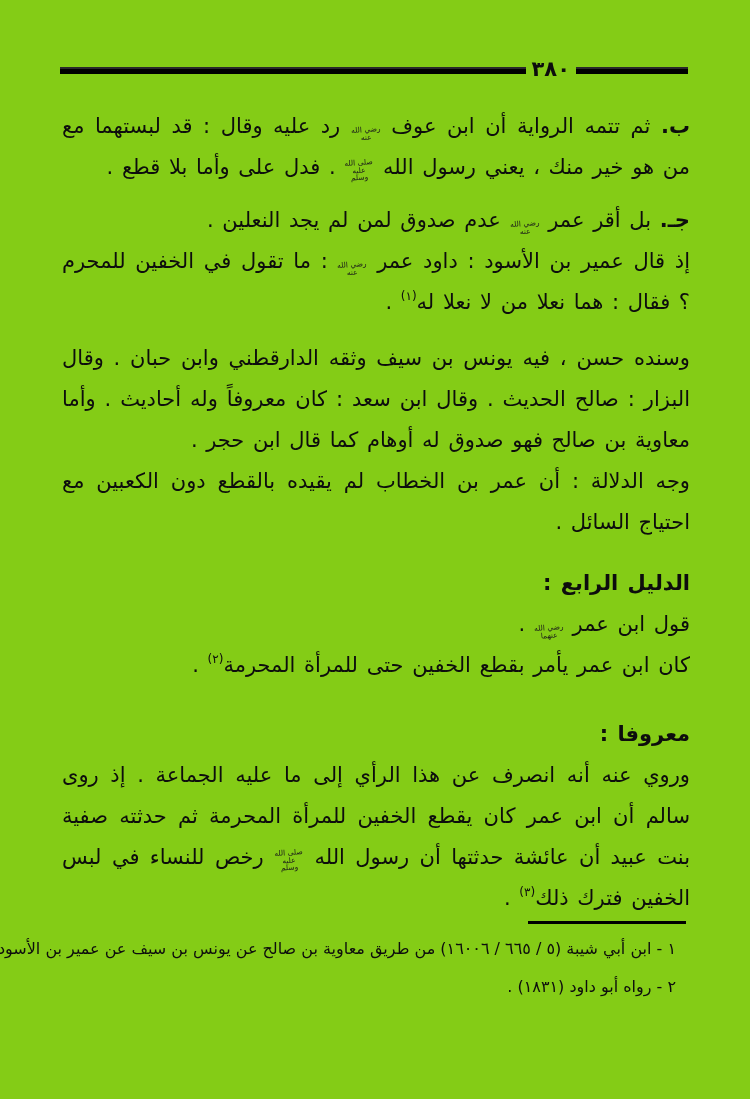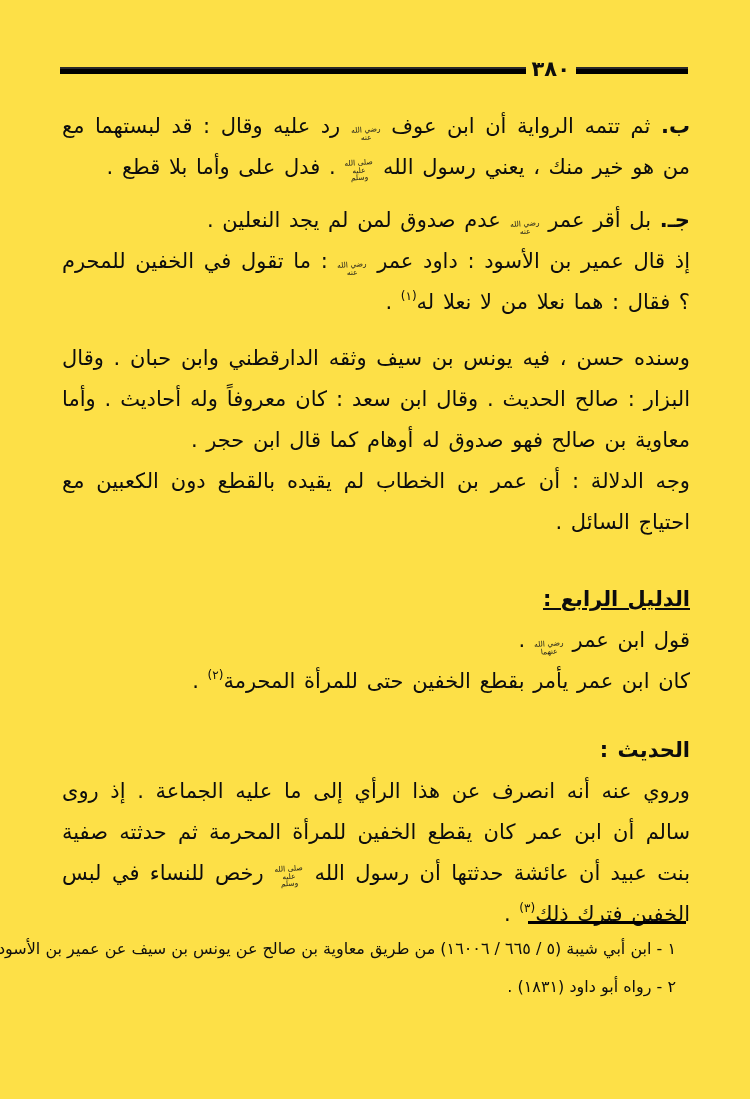--- a/index.html
+++ b/index.html
@@ -4,21 +4,21 @@
 <style>
   * { margin: 0; padding: 0; box-sizing: border-box; }
   html, body { background: #ffffff; }
   body { font-family: "DejaVu Sans", sans-serif; }
 
   .page {
     position: relative;
     width: 750px;
     height: 1099px;
     margin: 0 auto;
-    background: #fde047;
+    background: #84cc16;
     color: #0d0d0d;
     direction: rtl;
     overflow: hidden;
   }
 
   
   .page-header {
     position: absolute;
     top: 57px;
     left: 60px;
@@ -53,21 +53,21 @@
     margin-top: 20px;
   }
   .para, .heading {
     font-size: 21px;
     line-height: 41px;
     text-align: justify;
     word-spacing: 2px;
   }
   .heading { font-weight: bold; text-align: right; }
   .mt12 { margin-top: 12px; }
-  .mt32 { margin-top: 36px; text-decoration: underline; }
+  .mt32 { margin-top: 20px; }
   .mt25 { margin-top: 25px; }
   .lead { font-weight: bold; }
 
   
   .hon {
     display: inline-block;
     width: 30px;
     font-size: 7.5px;
     line-height: 1.0;
     text-align: center;
@@ -120,21 +120,21 @@
 
   <div class="page-body">
       <p class="para"><span class="lead">ب.</span><span class="txt"> ثم تتمه الرواية أن ابن عوف </span><span class="hon">رضي الله عنه</span><span class="txt"> رد عليه وقال : قد لبستهما مع من هو خير منك ، يعني رسول الله </span><span class="hon">صلى الله عليه وسلم</span><span class="txt"> . فدل على وأما بلا قطع .</span></p>
       <p class="para mt12"><span class="lead">جـ.</span><span class="txt"> بل أقر عمر </span><span class="hon">رضي الله عنه</span><span class="txt"> عدم صدوق لمن لم يجد النعلين .</span></p>
       <p class="para"><span class="txt">إذ قال عمير بن الأسود : داود عمر </span><span class="hon">رضي الله عنه</span><span class="txt"> : ما تقول في الخفين للمحرم ؟ فقال : هما نعلا من لا نعلا له</span><span class="fnref">(١)</span><span class="txt"> .</span></p>
       <p class="para mt12"><span class="txt">وسنده حسن ، فيه يونس بن سيف وثقه الدارقطني وابن حبان . وقال البزار : صالح الحديث . وقال ابن سعد : كان معروفاً وله أحاديث . وأما معاوية بن صالح فهو صدوق له أوهام كما قال ابن حجر .</span></p>
       <p class="para"><span class="txt">وجه الدلالة : أن عمر بن الخطاب لم يقيده بالقطع دون الكعبين مع احتياج السائل .</span></p>
       <p class="heading mt32"><span class="txt">الدليل الرابع :</span></p>
       <p class="para"><span class="txt">قول ابن عمر </span><span class="hon">رضي الله عنهما</span><span class="txt"> .</span></p>
       <p class="para"><span class="txt">كان ابن عمر يأمر بقطع الخفين حتى للمرأة المحرمة</span><span class="fnref">(٢)</span><span class="txt"> .</span></p>
-      <p class="heading mt25"><span class="txt">الحديث :</span></p>
+      <p class="heading mt25"><span class="txt">معروفا :</span></p>
       <p class="para"><span class="txt">وروي عنه أنه انصرف عن هذا الرأي إلى ما عليه الجماعة . إذ روى سالم أن ابن عمر كان يقطع الخفين للمرأة المحرمة ثم حدثته صفية بنت عبيد أن عائشة حدثتها أن رسول الله </span><span class="hon">صلى الله عليه وسلم</span><span class="txt"> رخص للنساء في لبس الخفين فترك ذلك</span><span class="fnref">(٣)</span><span class="txt"> .</span></p>
     </div>
 
   <div class="page-footer">
     <div class="fn-sep"></div>
     <div>
         <div class="fn">١ - ابن أبي شيبة (٥ / ٦٦٥ / ١٦٠٠٦) من طريق معاوية بن صالح عن يونس بن سيف عن عمير بن الأسود .</div>
         <div class="fn">٢ - رواه أبو داود (١٨٣١) .</div>
       </div>
   </div>

